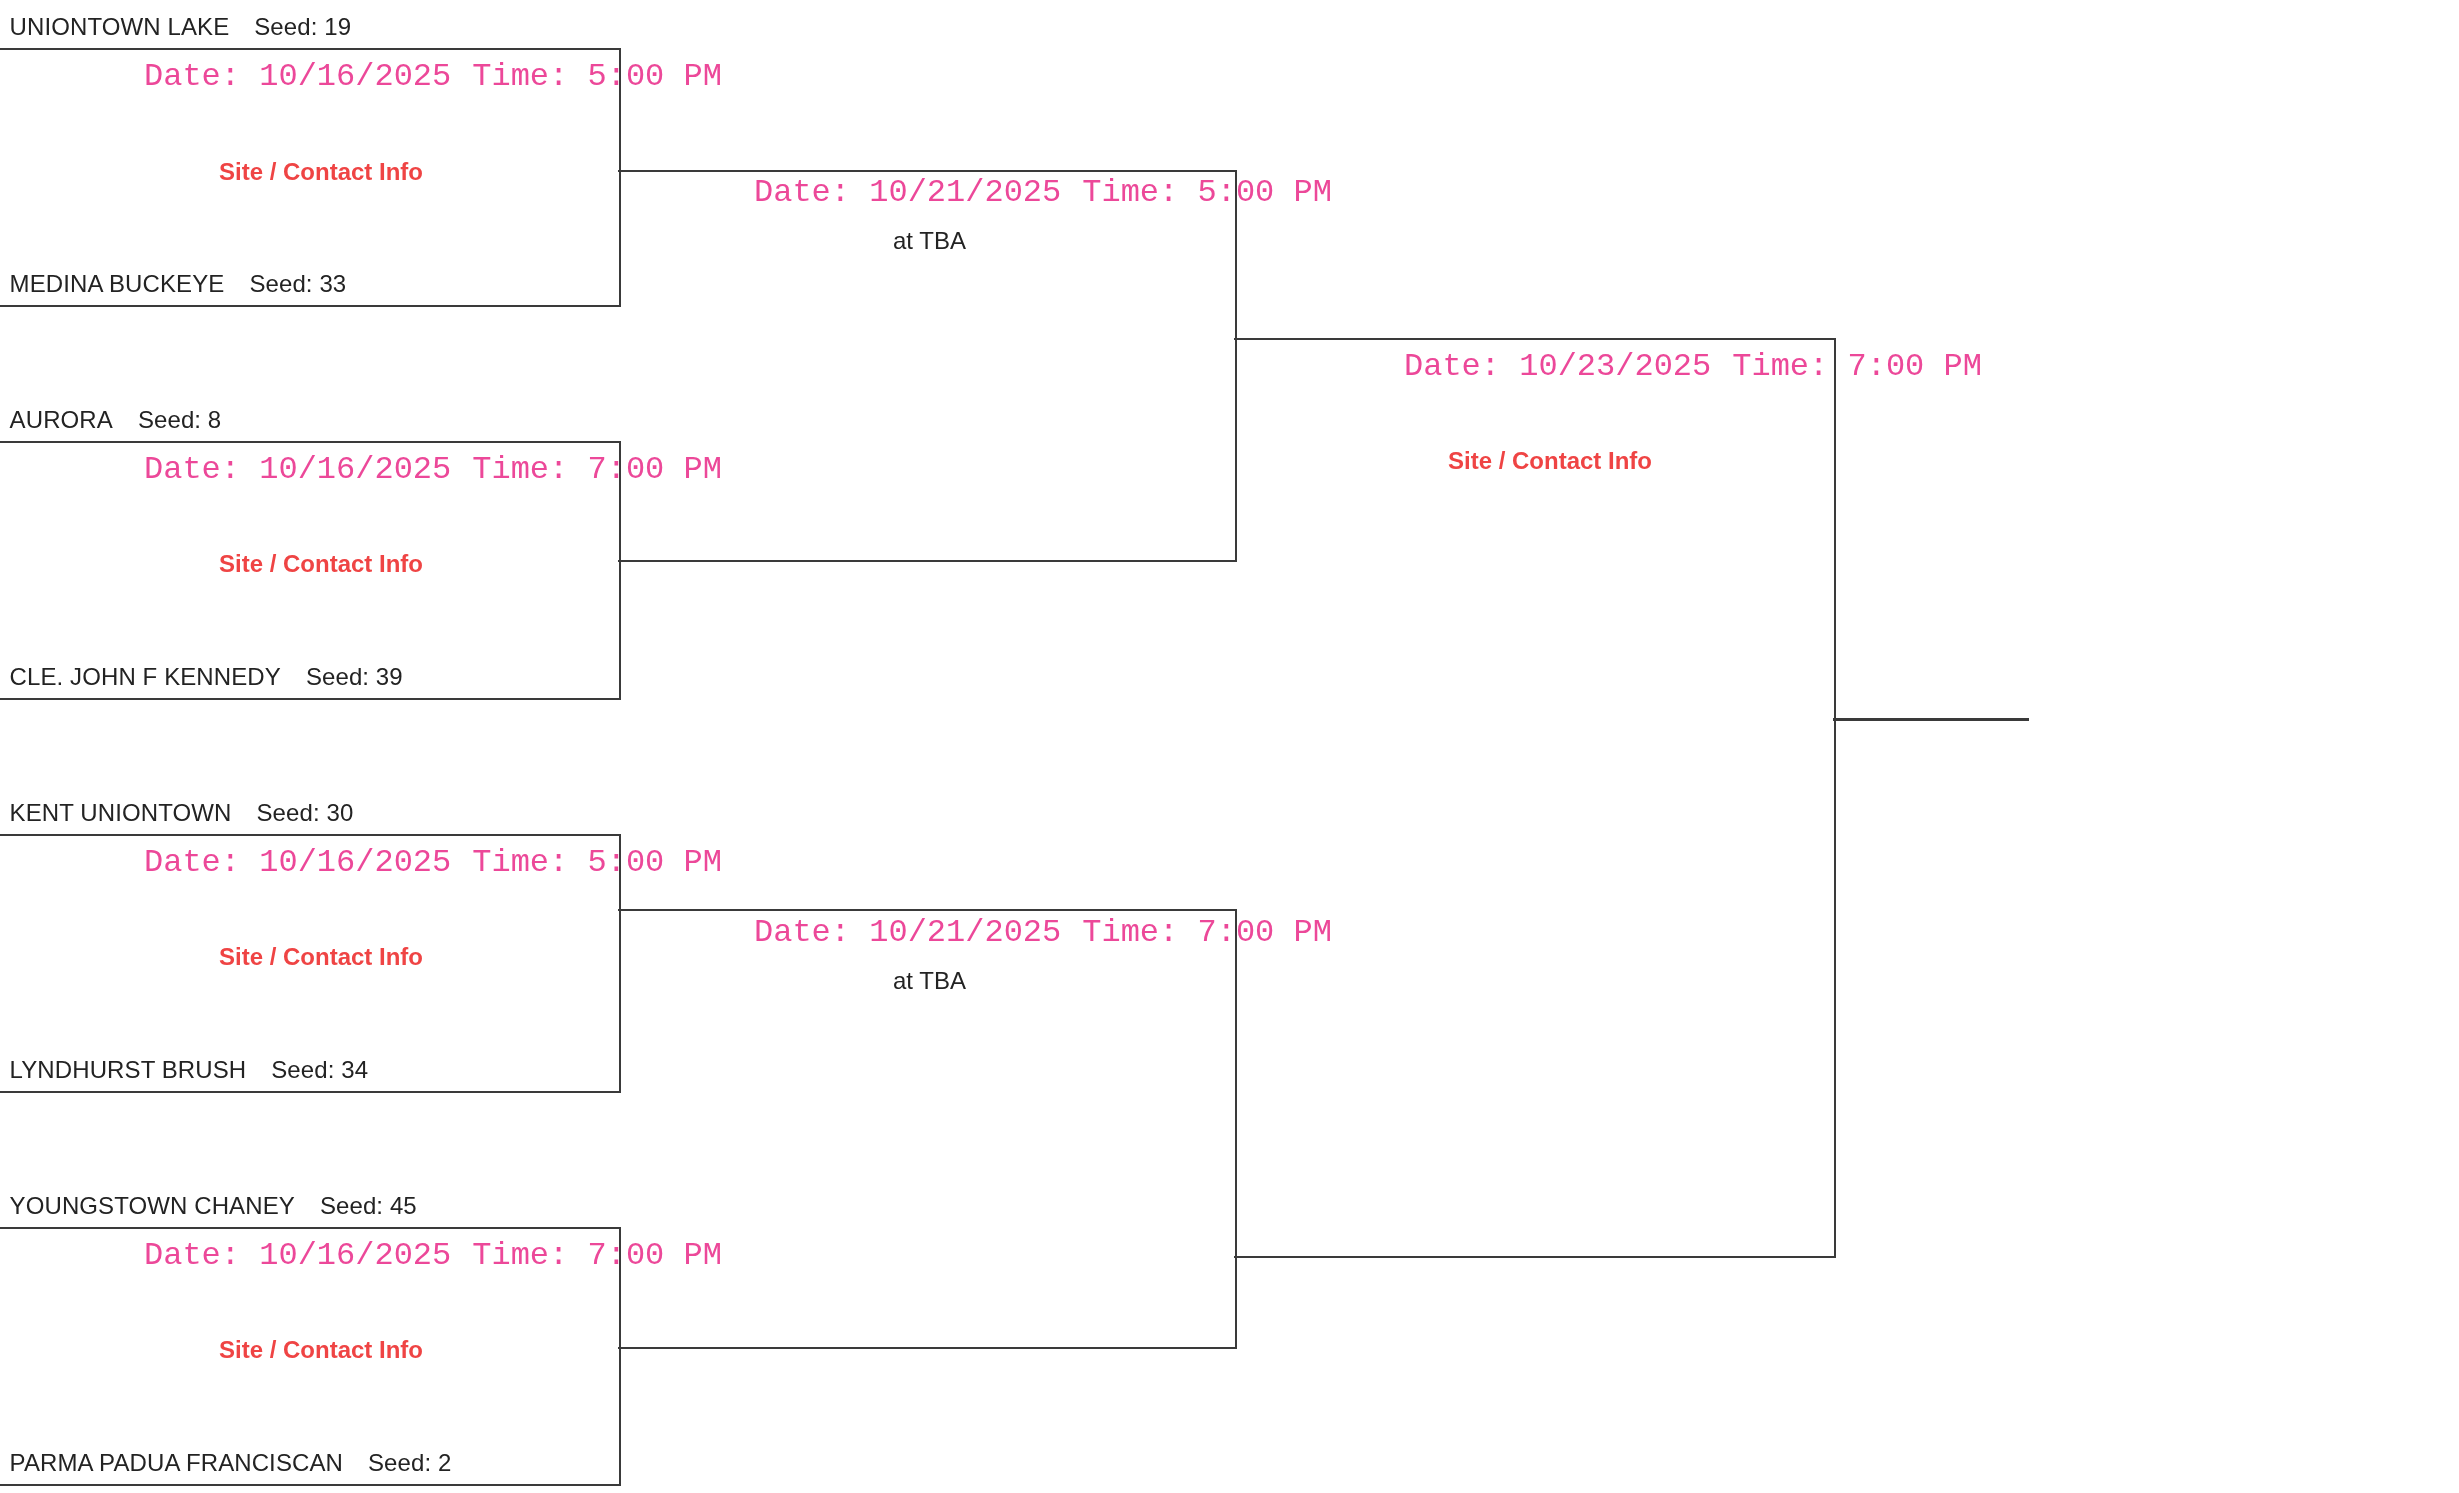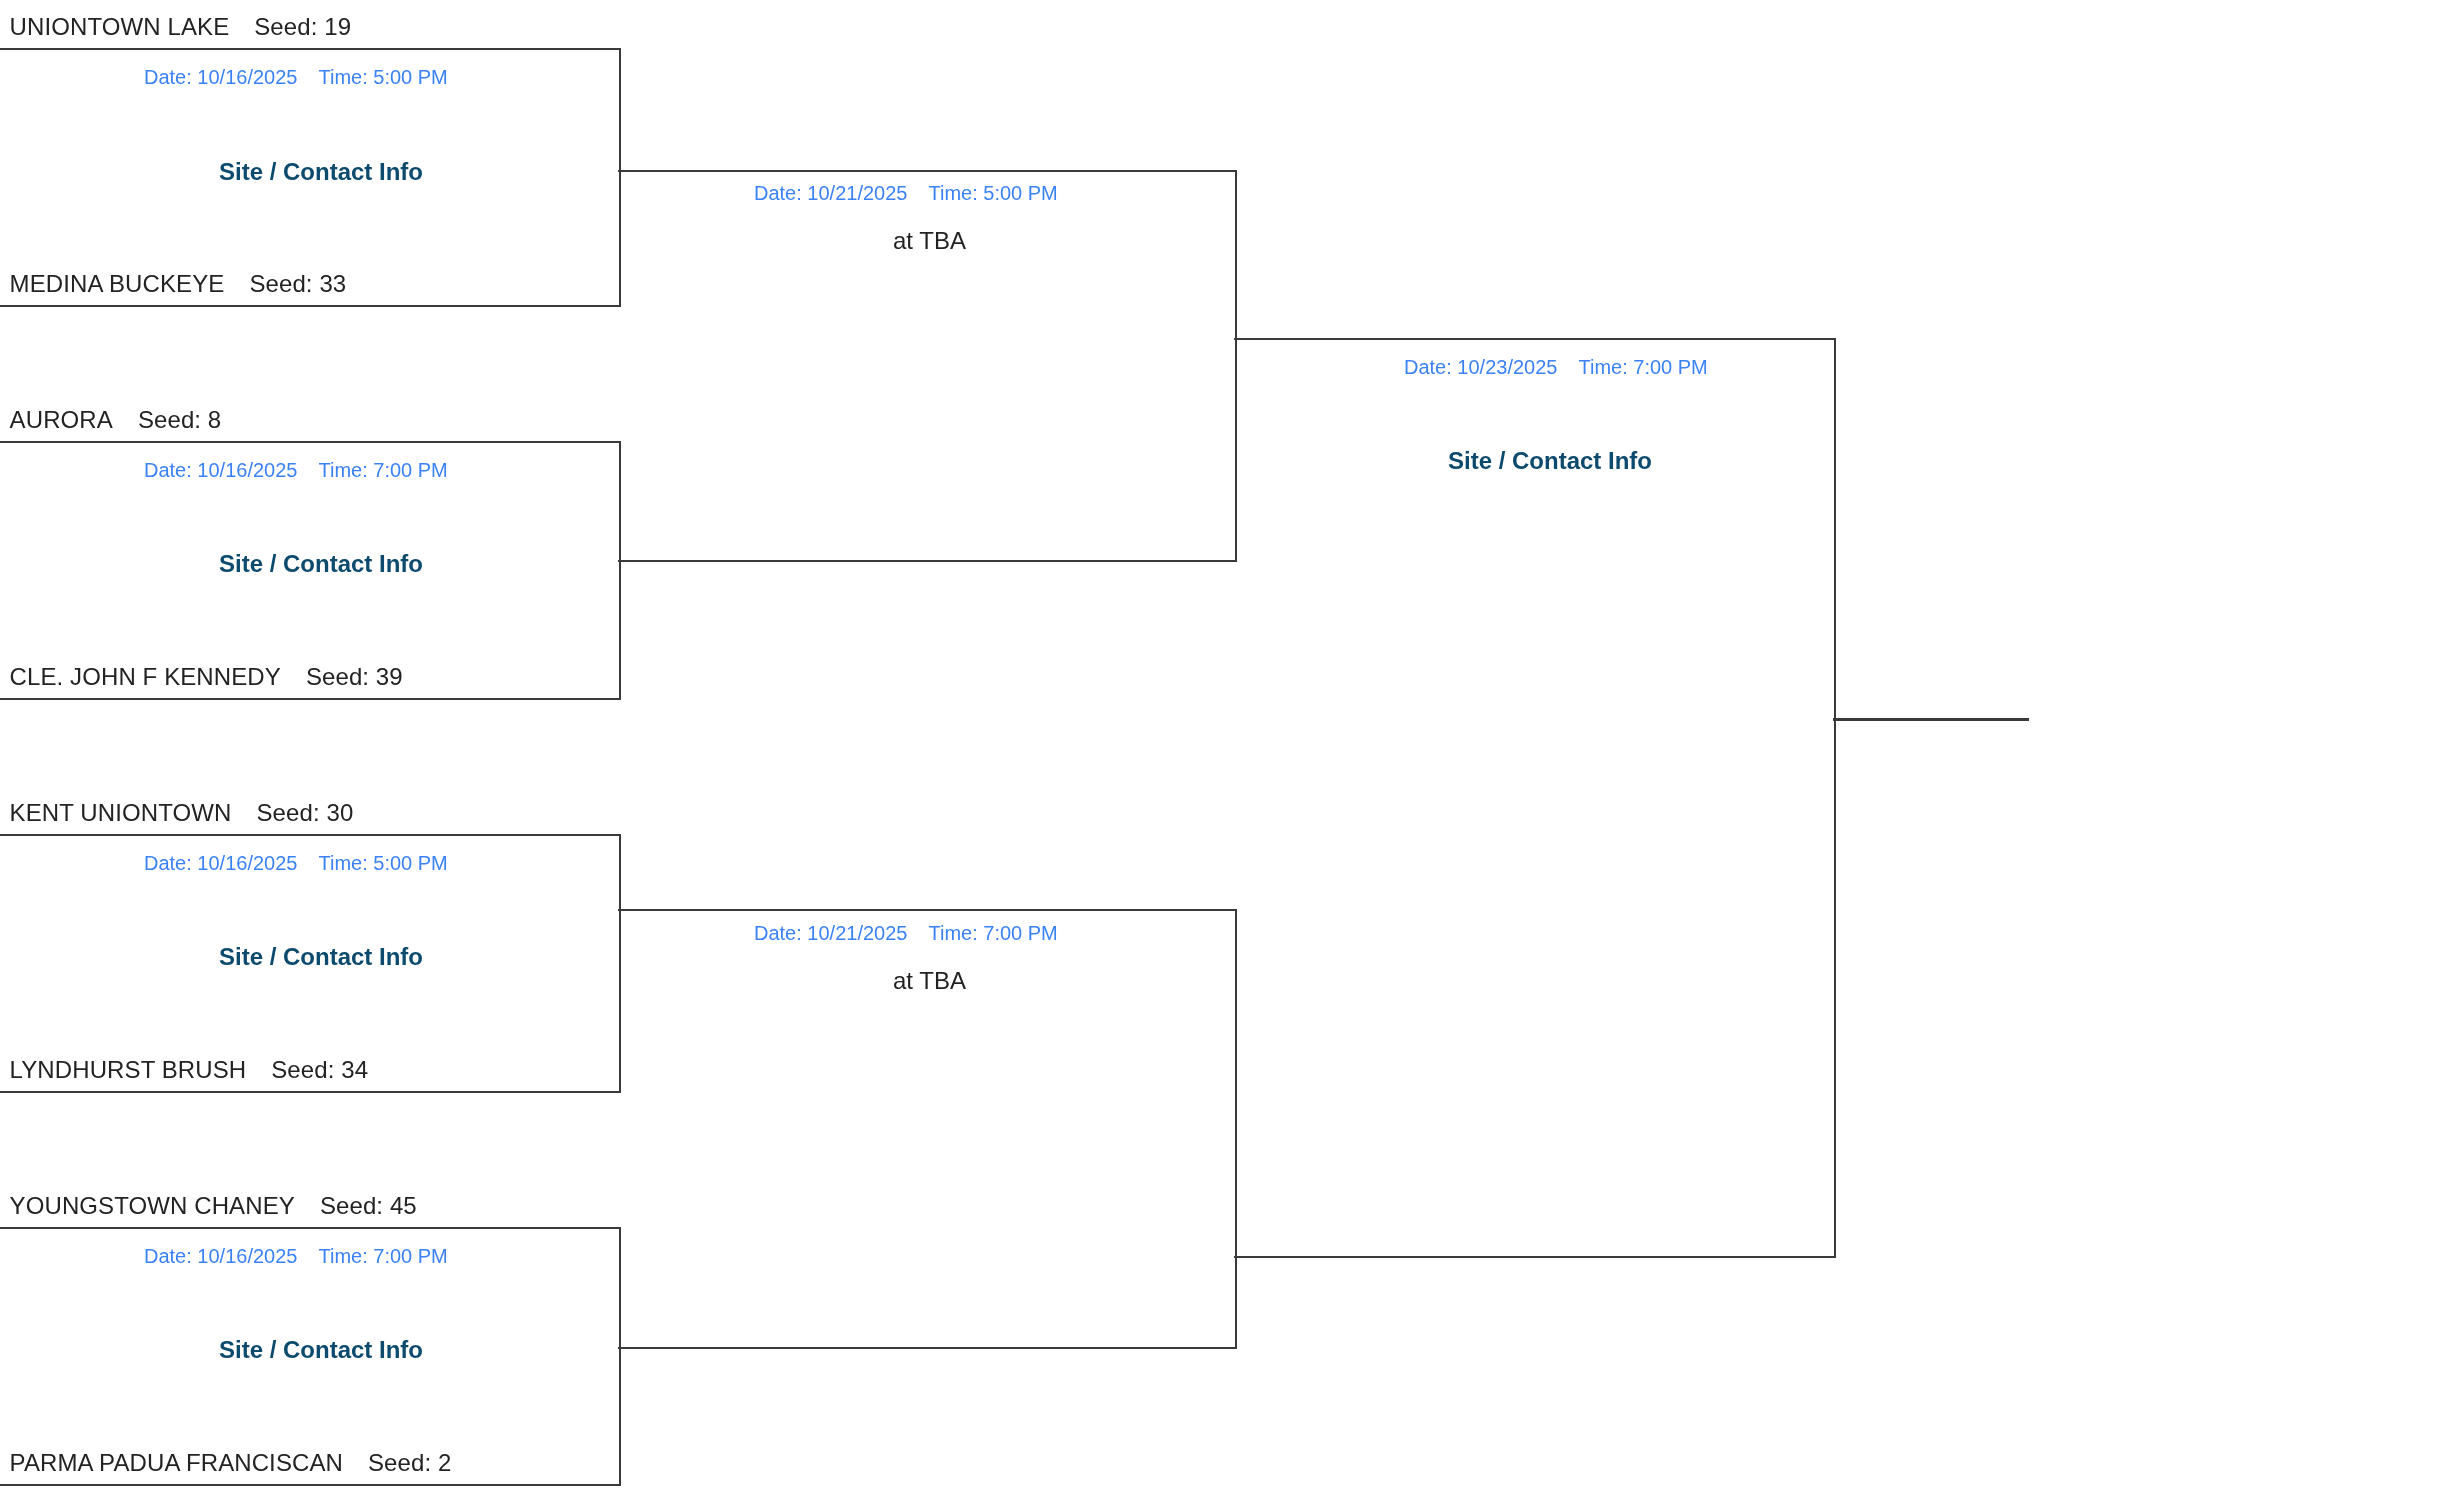--- a/index.html
+++ b/index.html
@@ -42,44 +42,45 @@
     border-right: 2.9px solid #3a3a3a;
     border-bottom: 2.9px solid #3a3a3a;
     border-left: none;
     background: transparent;
   }
 
   
   .datetime {
     position: absolute;
     white-space: nowrap;
-    font-size: 20px;
+    font-size: 32px;
     line-height: 28px;
-    color: #3b82f6;
+    color: #ec4899;
+    font-family: Liberation Mono, monospace;
   }
   .datetime .gap {
     display: inline-block;
     width: 21px;
   }
 
   .venue {
     position: absolute;
     white-space: nowrap;
     font-size: 24px;
     line-height: 28px;
     color: #232323;
   }
 
   .sitelink {
     position: absolute;
     white-space: nowrap;
     font-size: 24px;
     line-height: 28px;
     font-weight: bold;
-    color: #0c4a6e;
+    color: #ef4444;
     text-decoration: none;
     cursor: pointer;
   }
 
   
   .champline {
     position: absolute;
     height: 2.9px;
     background: #3a3a3a;
   }

